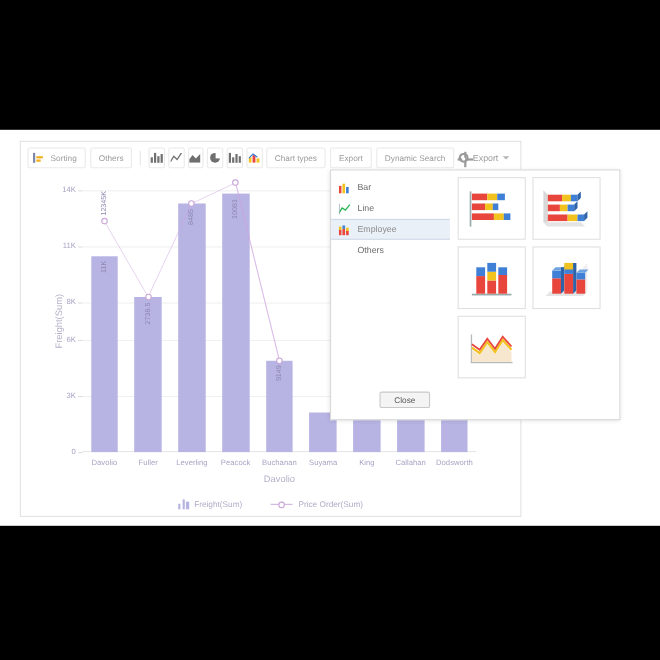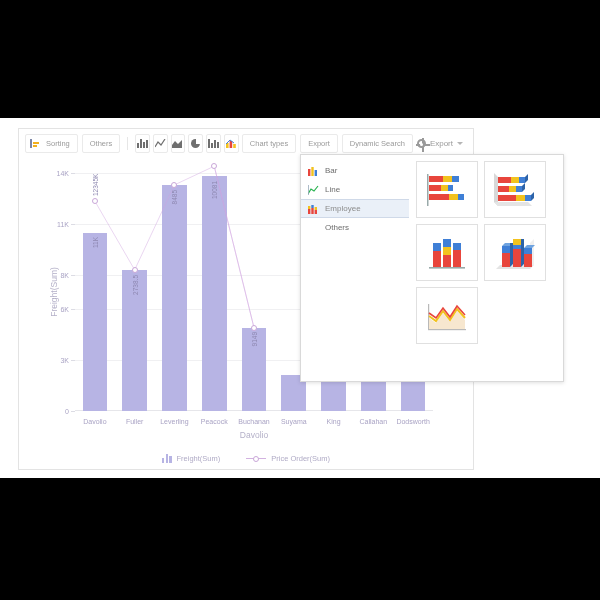--- a/index.html
+++ b/index.html
@@ -376,16 +376,19 @@
           <div class="thumb">
             <svg width="48" height="40">
               <rect x="5" y="8" width="1.2" height="26" fill="#b9b9b9"></rect>
               <rect x="5" y="33" width="38" height="1.2" fill="#b9b9b9"></rect>
 <polygon points="6,33 6,22 13,27 20,17 27,26 34,15 42,24 42,33" fill="#f7e7cf"></polygon>
 <polyline points="6,20 13,25 20,15 27,24 34,13 42,22" fill="none" stroke="#f2c21e" stroke-width="2"></polyline>
 <polyline points="6,17 13,22 20,12 27,21 34,10 42,19" fill="none" stroke="#e8453c" stroke-width="1.6"></polyline>
             </svg>
           </div>
         </div>
+      <div class="close-row">
+        <div class="close-btn">Close</div>
+      </div>
     </div>
 
   </div>
 </div>
 
 </body></html>

